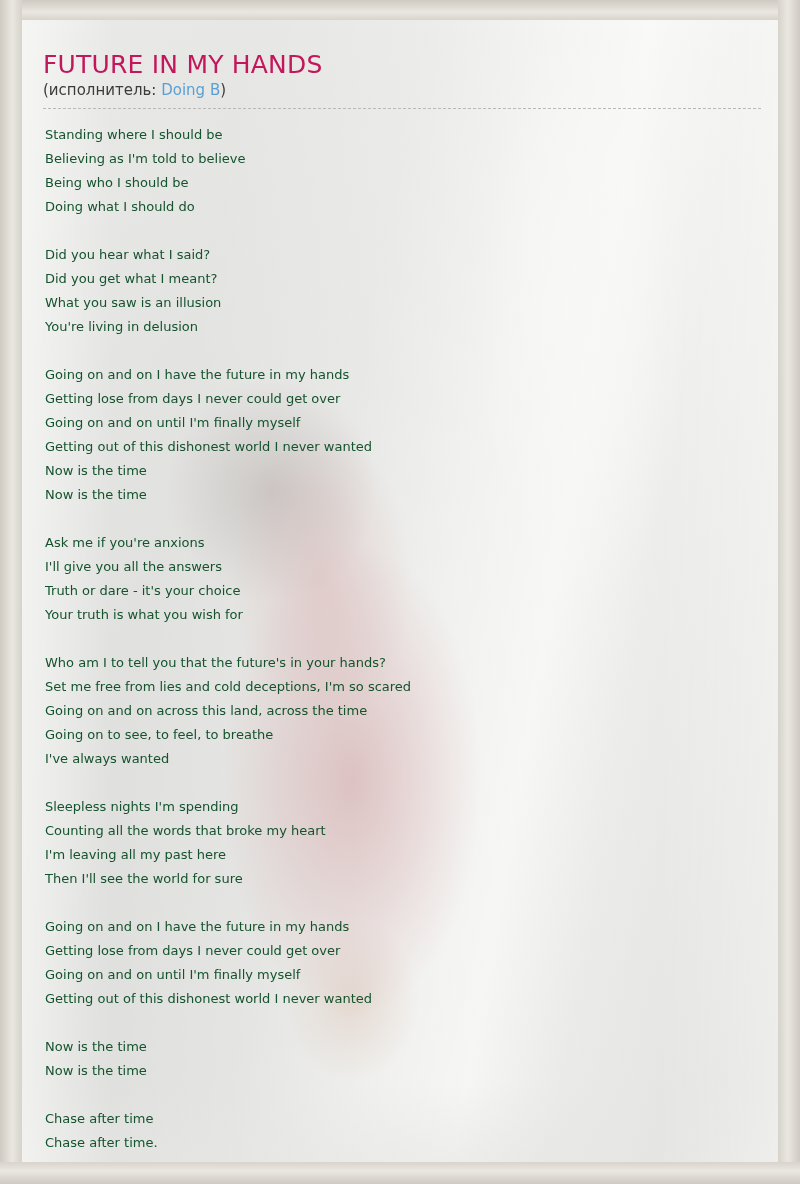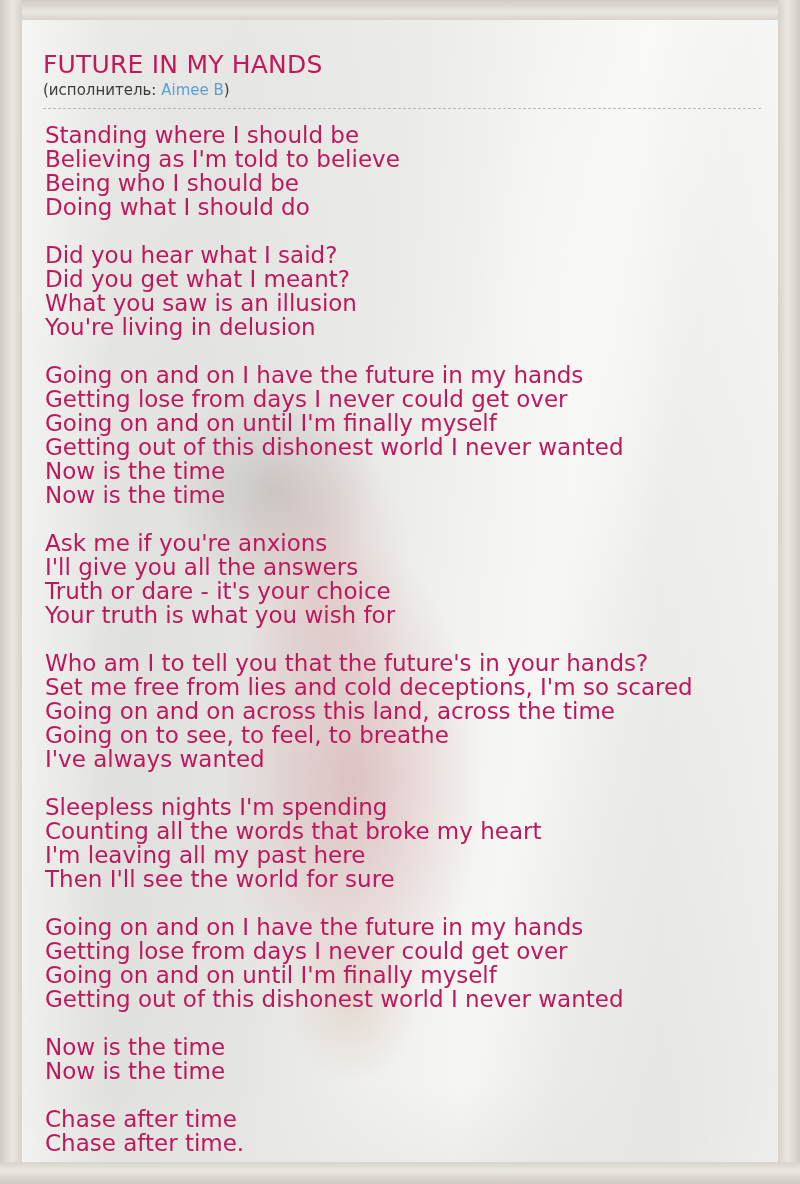--- a/index.html
+++ b/index.html
@@ -120,23 +120,23 @@
   }
 
   .divider {
     border: none;
     border-top: 1px dashed #b9b9b7;
     margin: 0 0 14px 0;
     width: 718px;
   }
 
   .lyrics {
-    font-size: 23px;
+    font-size: 13px;
     line-height: 24px;
-    color: #be185d;
+    color: #14532d;
     white-space: pre-wrap;
     font-family: "DejaVu Sans", sans-serif;
     padding-left: 2px;
   }
   .stanza { margin-bottom: 24px; }
   .line { white-space: pre; }
 </style>
 </head>
 <body>
 
@@ -146,18 +146,18 @@
   <div class="frame-edge-right"></div>
   <div class="frame-edge-bottom"></div>
 
   <div class="sheet">
     <div class="bg-photo"></div>
     <div class="bg-overlay"></div>
     <div class="bg-vignette"></div>
 
     <div class="content">
       <h1 class="song-title">FUTURE IN MY HANDS</h1>
-      <div class="artist-line"><span>(исполнитель: </span><a class="artist-link" href="#">Aimee B</a><span>)</span></div>
+      <div class="artist-line"><span>(исполнитель: </span><a class="artist-link" href="#">Doing B</a><span>)</span></div>
       <hr class="divider">
       <div class="lyrics" id="lyrics-body"><div class="stanza"><div class="line">Standing where I should be</div><div class="line">Believing as I'm told to believe</div><div class="line">Being who I should be</div><div class="line">Doing what I should do</div></div><div class="stanza"><div class="line">Did you hear what I said?</div><div class="line">Did you get what I meant?</div><div class="line">What you saw is an illusion</div><div class="line">You're living in delusion</div></div><div class="stanza"><div class="line">Going on and on I have the future in my hands</div><div class="line">Getting lose from days I never could get over</div><div class="line">Going on and on until I'm finally myself</div><div class="line">Getting out of this dishonest world I never wanted</div><div class="line">Now is the time</div><div class="line">Now is the time</div></div><div class="stanza"><div class="line">Ask me if you're anxions</div><div class="line">I'll give you all the answers</div><div class="line">Truth or dare - it's your choice</div><div class="line">Your truth is what you wish for</div></div><div class="stanza"><div class="line">Who am I to tell you that the future's in your hands?</div><div class="line">Set me free from lies and cold deceptions, I'm so scared</div><div class="line">Going on and on across this land, across the time</div><div class="line">Going on to see, to feel, to breathe</div><div class="line">I've always wanted</div></div><div class="stanza"><div class="line">Sleepless nights I'm spending</div><div class="line">Counting all the words that broke my heart</div><div class="line">I'm leaving all my past here</div><div class="line">Then I'll see the world for sure</div></div><div class="stanza"><div class="line">Going on and on I have the future in my hands</div><div class="line">Getting lose from days I never could get over</div><div class="line">Going on and on until I'm finally myself</div><div class="line">Getting out of this dishonest world I never wanted</div></div><div class="stanza"><div class="line">Now is the time</div><div class="line">Now is the time</div></div><div class="stanza"><div class="line">Chase after time</div><div class="line">Chase after time.</div></div></div>
     </div>
   </div>
 </div>
 
 </body></html>

